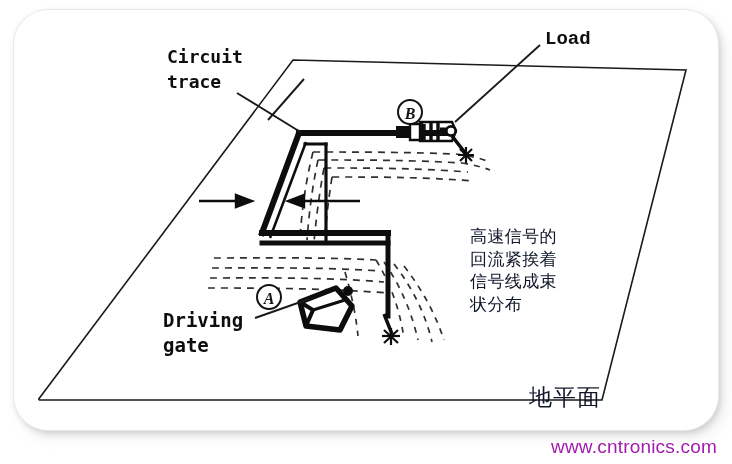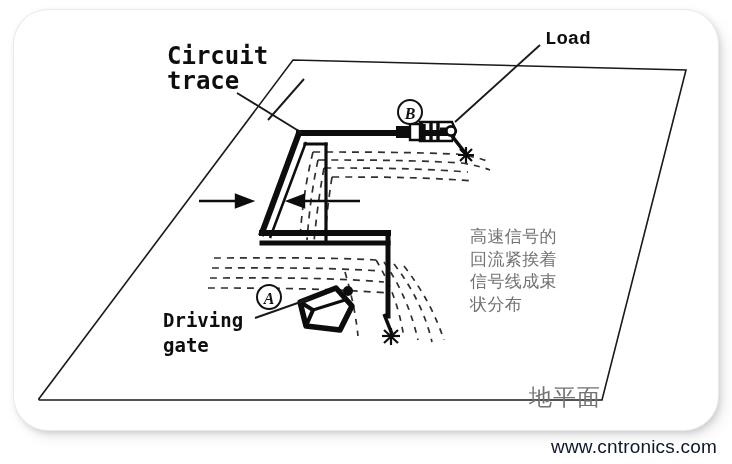--- a/index.html
+++ b/index.html
@@ -61,40 +61,40 @@
   }
   .lbl-mono {
     font-family: "DejaVu Sans Mono", monospace;
     font-weight: 700;
     color: #0e0e0e;
     letter-spacing: 0px;
   }
   #label-circuit-trace {
     left: 167px;
     top: 44px;
-    font-size: 24px;
+    font-size: 18px;
     line-height: 25px;
   }
   #label-load {
     left: 545px;
     top: 28px;
     font-size: 19px;
     line-height: 22px;
     font-family: Liberation Mono, monospace;
   }
   #label-driving-gate {
     left: 163px;
     top: 308px;
     font-size: 19px;
     line-height: 25px;
   }
   .cjk {
     position: absolute;
     font-family: Liberation Serif, serif;
-    color: #737373;
+    color: #0f172a;
     white-space: pre;
   }
   #label-note {
     left: 470px;
     top: 226px;
     font-size: 17px;
     line-height: 22.5px;
     letter-spacing: 0.4px;
   }
   #label-ground-plane {
@@ -120,21 +120,21 @@
     background: #ffffff;
   }
   #marker-b { left: 397px; top: 99px; }
   #marker-a { left: 256px; top: 284px; }
   #watermark {
     position: absolute;
     left: 551px;
     top: 436px;
     font-family: "Liberation Sans", sans-serif;
     font-size: 19px;
-    color: #0f172a;
+    color: #a21caf;
     letter-spacing: 0.2px;
     white-space: pre;
   }
 </style>
 </head>
 <body>
 
 <div id="stage">
 
   <div class="card">

